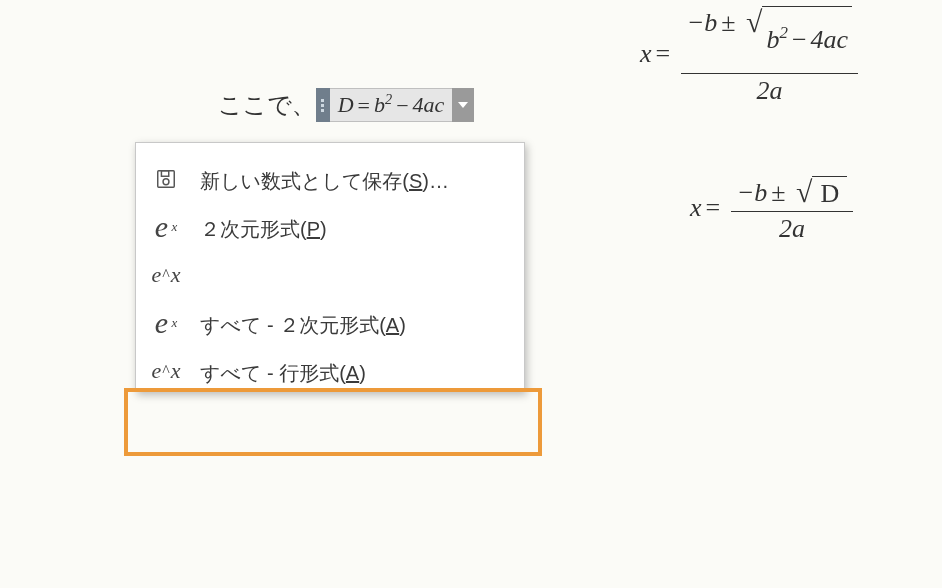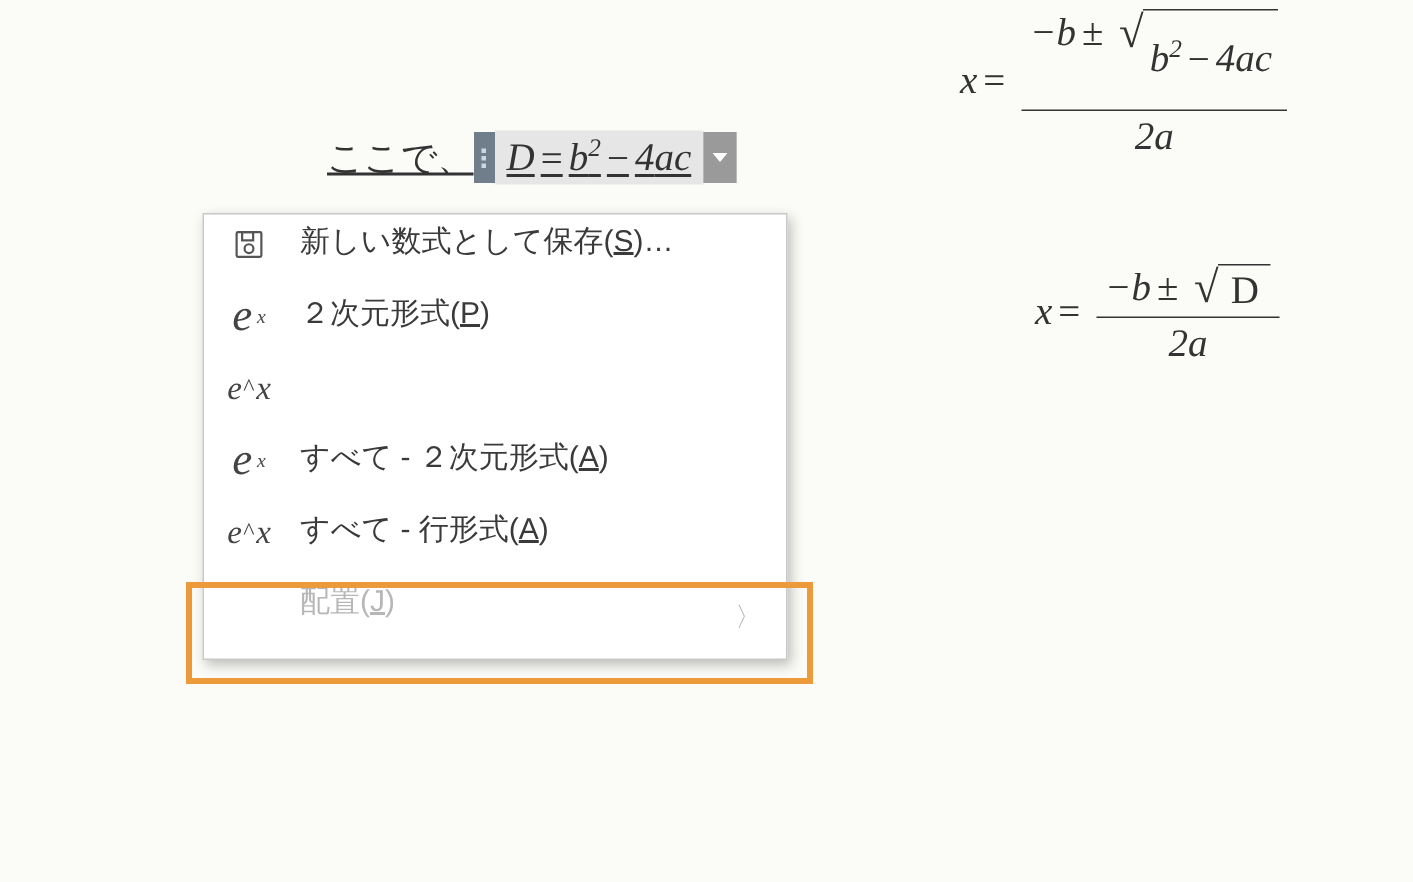--- a/index.html
+++ b/index.html
@@ -24,53 +24,53 @@
   .eq { position: absolute; font-size: 26px; }
   .frac { display: inline-block; vertical-align: middle; text-align: center; }
   .frac > .num { display: block; padding: 0 6px 2px 6px; }
   .frac > .den { display: block; border-top: 1.5px solid #333; padding: 2px 6px 0 6px; font-style: italic; }
   .sqrt { display: inline-flex; align-items: stretch; }
   .sqrt-sign { font-style: normal; font-size: 1.15em; line-height: 1; position: relative; top: 1px; }
   .sqrt-body { border-top: 1.5px solid #333; padding: 16px 4px; }
   sup { font-size: 0.65em; }
 
   
-  #line-inline { position: absolute; left: 218px; top: 88px; font-size: 24px; display: flex; align-items: center; text-decoration: underline; }
+  #line-inline { position: absolute; left: 218px; top: 88px; font-size: 24px; display: flex; align-items: center; }
   #line-inline .jp { font-family: "Yu Gothic","Meiryo",sans-serif; }
   .eq-box {
     display: inline-flex; align-items: center;
     background: #bfbfbf;
     height: 34px;
   }
   .eq-grip {
     width: 14px; height: 100%; background: #707e8c;
     display: flex; flex-direction: column; justify-content: center; align-items: center; gap: 2px;
   }
   .eq-grip div { width: 3px; height: 3px; background: #cdd7e0; }
-  .eq-body { background: #e6e6e6; padding: 2px 8px; font-size: 26px; }
+  .eq-body { background: #e6e6e6; padding: 2px 8px; font-size: 22px; }
   .eq-drop {
     width: 22px; height: 100%; background: #9a9a9a;
     display: flex; align-items: center; justify-content: center;
   }
   .eq-drop svg { width: 10px; height: 6px; }
 
   
   #menu {
     position: absolute;
     left: 135px; top: 142px;
     width: 388px;
     background: #fff;
     border: 1px solid #c8c8c8;
     box-shadow: 2px 3px 8px rgba(0,0,0,.25);
     padding: 4px 0;
     font-size: 20px;
     color: #3a3a3a;
   }
   .menu-item {
-    display: flex; align-items: flex-start;
+    display: flex; align-items: flex-end;
     height: 48px;
     padding: 0 14px 0 10px;
     gap: 14px;
     position: relative;
   }
   .menu-item.hover { background: #f2f2f2; }
   .menu-item.disabled { color: #b7b7b7; }
   .mi-icon {
     width: 40px; height: 32px;
     display: flex; align-items: center; justify-content: center;
@@ -193,23 +193,16 @@
       <span>e</span>
         <span class="caret">^</span>
         <span>x</span>
     </span>
     <span class="mi-label">
       <span>すべて - 行形式(</span><span class="ul">A</span><span>)</span>
     </span>
   </div>
 
 
-  <div class="menu-item disabled">
-    <span class="mi-icon"></span>
-    <span class="mi-label">
-      <span>配置(</span><span class="ul">J</span><span>)</span>
-    </span>
-    <span class="menu-arrow">〉</span>
-  </div>
 
 </div>
 
 <div class="hl-box" style="left:124px; top:388px; width:410px; height:60px;"></div>
 
 </body></html>

